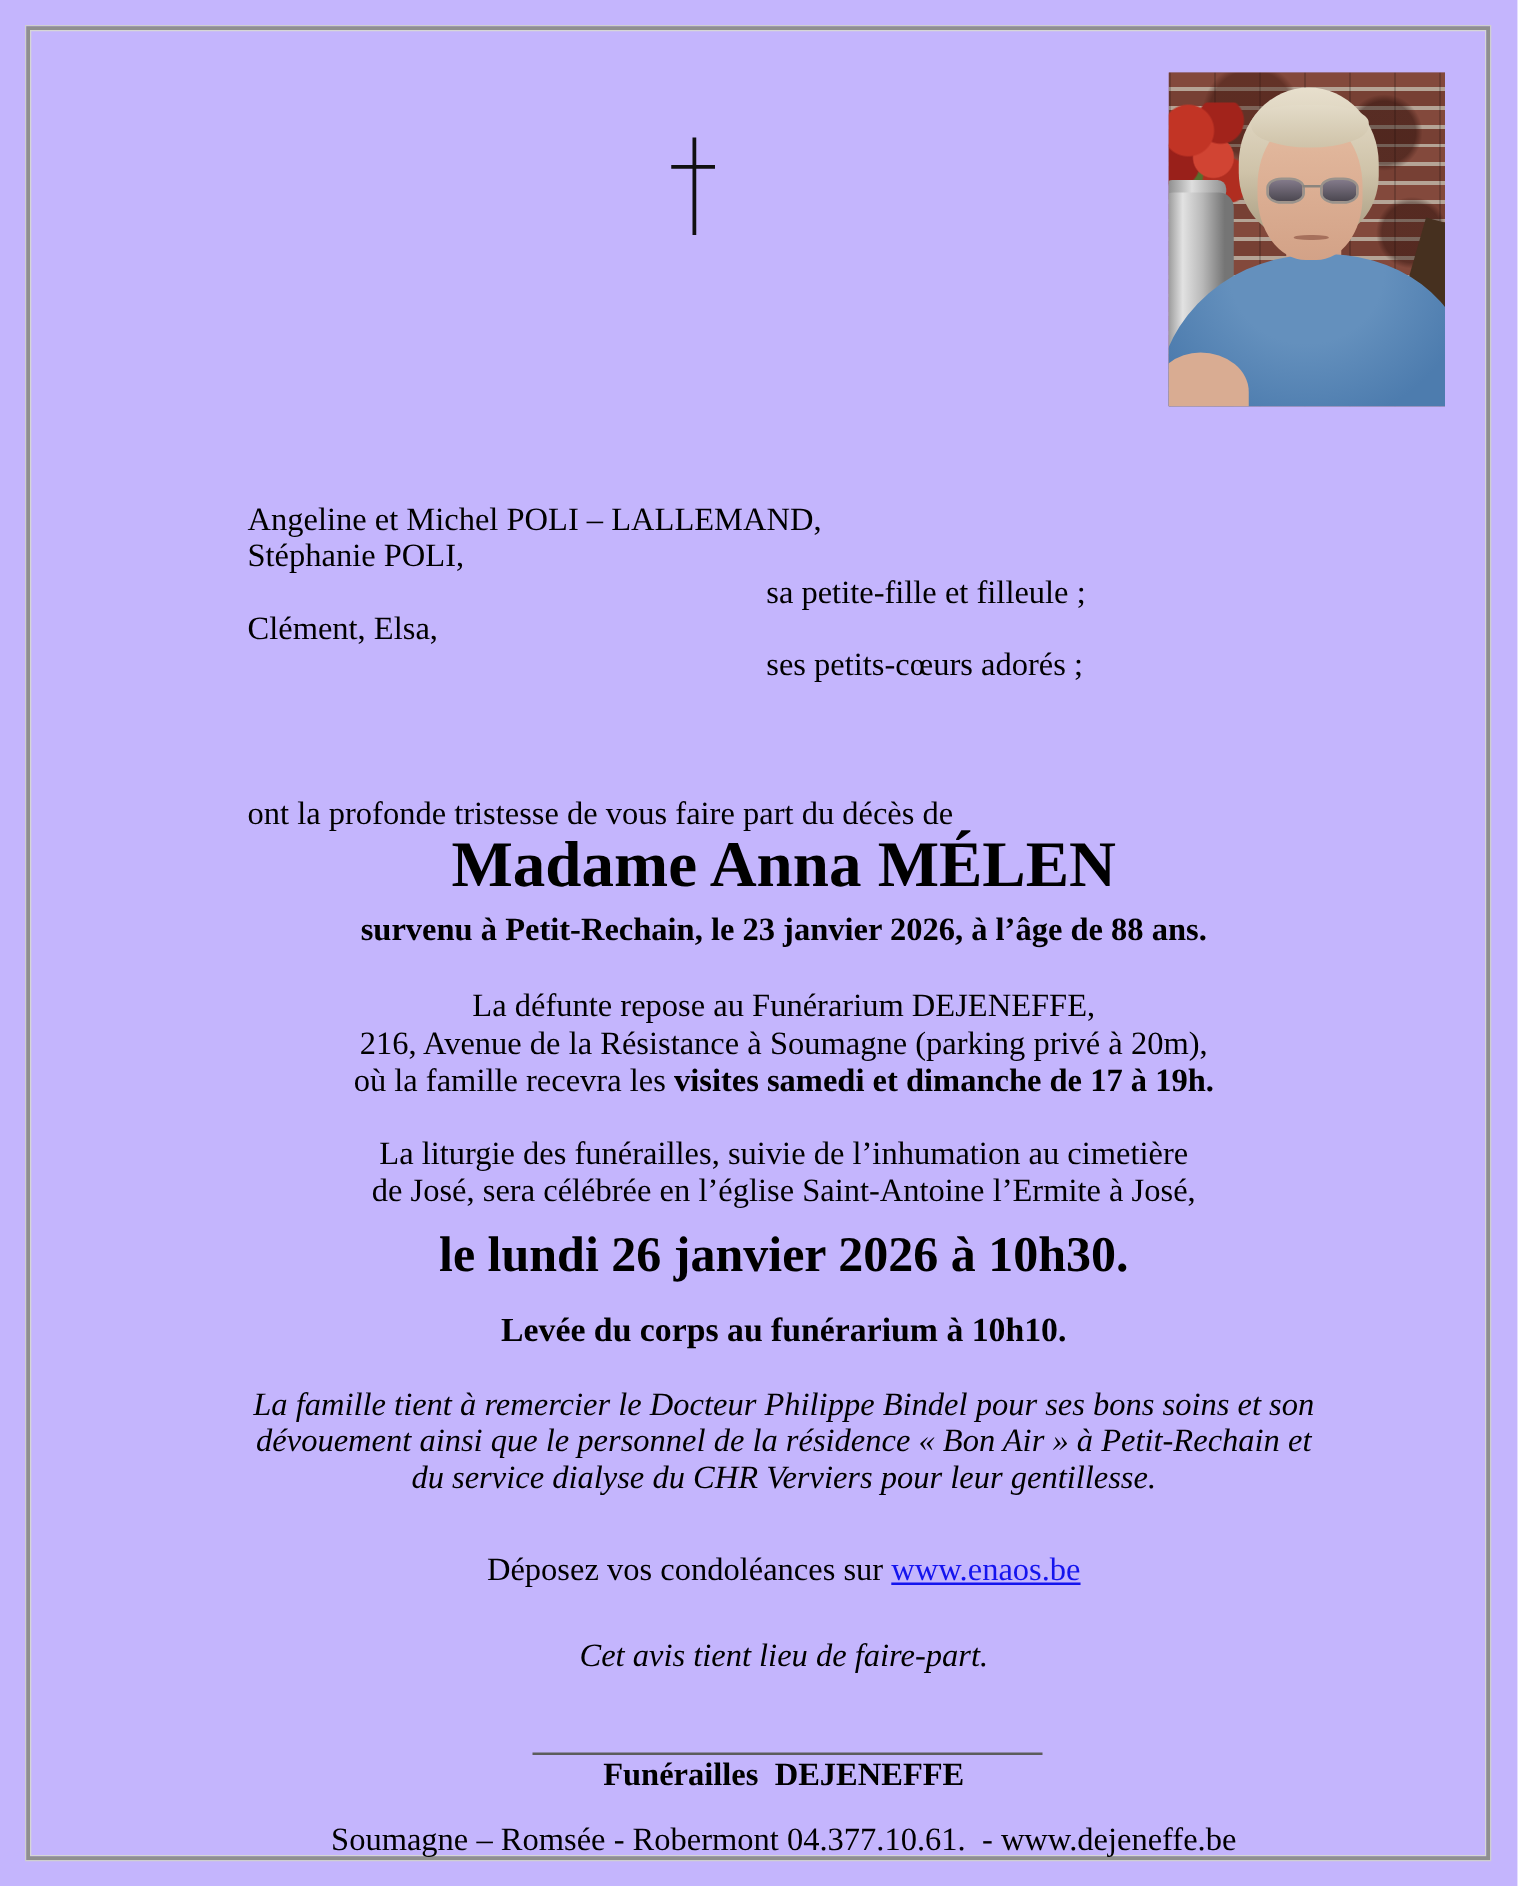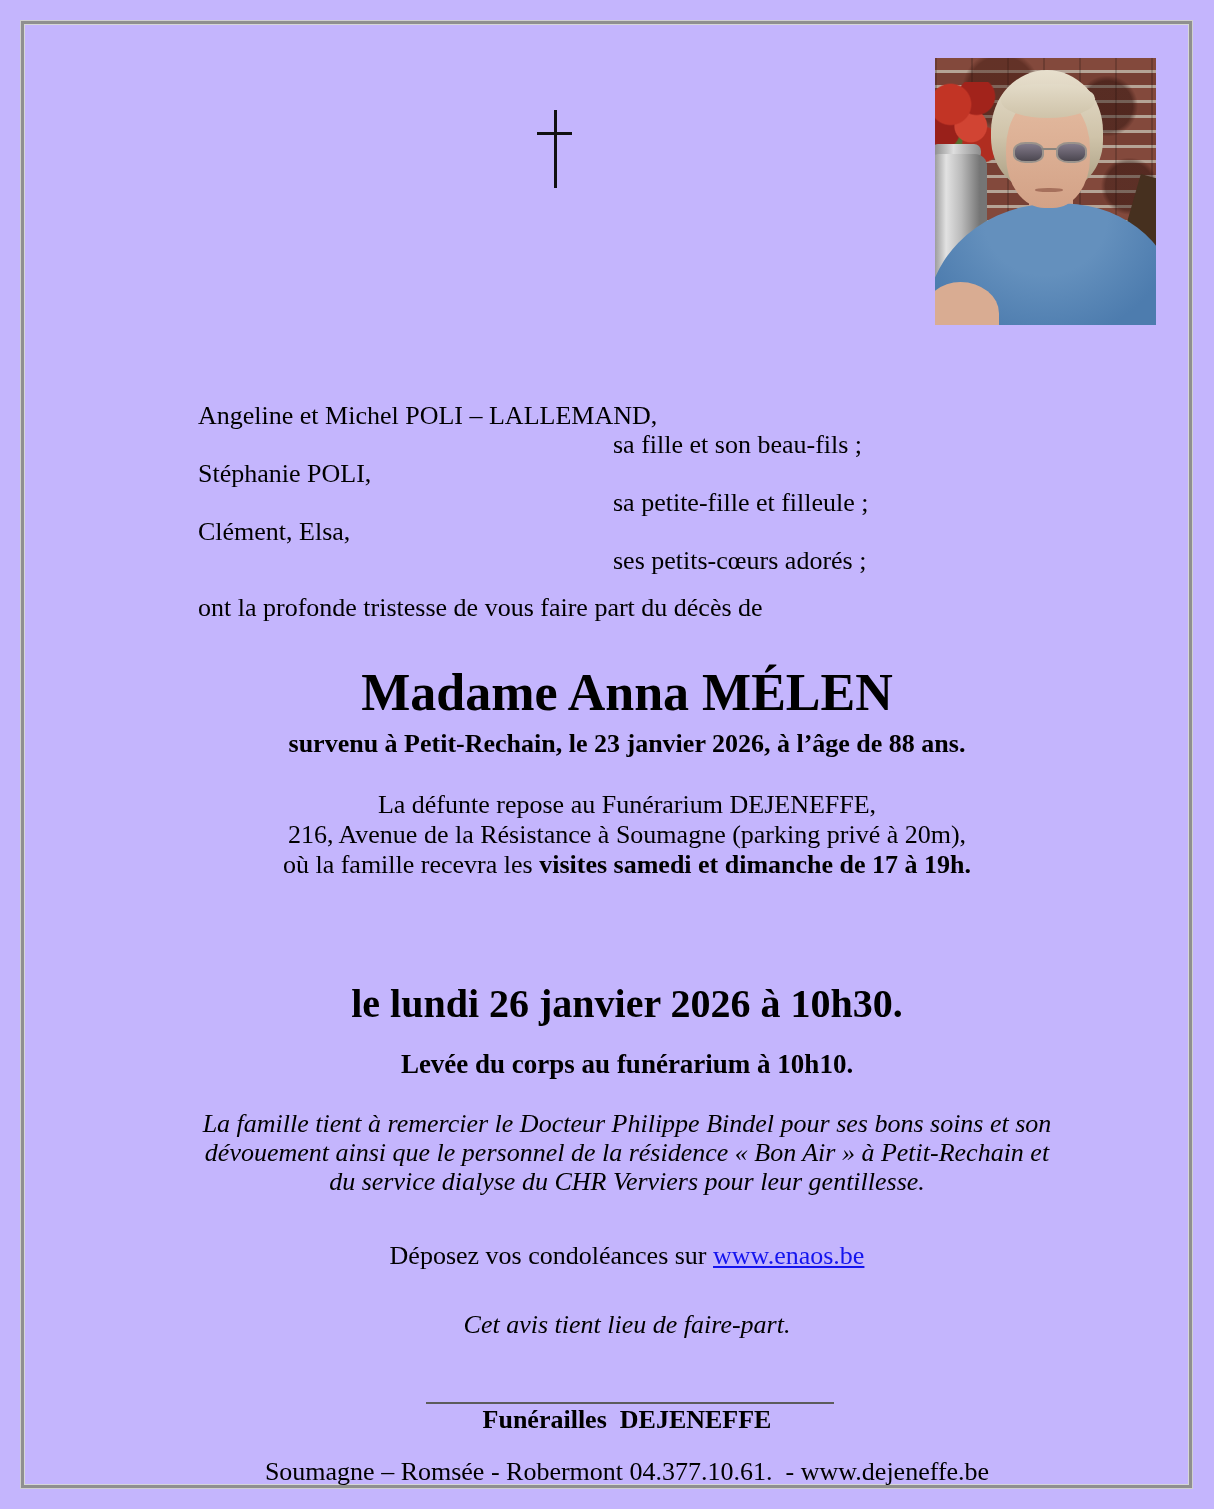--- a/index.html
+++ b/index.html
@@ -95,21 +95,21 @@
   .photo .glasses .lens.left { left:0; }
   .photo .glasses .lens.right { right:0; }
   .photo .glasses .bridge { position:absolute; left:29px; top:6px; width:16px; height:2px; background:#8b857e; }
   .photo .mouth { position:absolute; left:100px; top:130px; width:28px; height:4px; background:#a6705c; border-radius:45%; }
   .photo .arm { position:absolute; left:-10px; top:224px; width:74px; height:60px; background:#d9ac92; border-radius:55% 60% 0 0; }
   
   .tblock { position:absolute; left:198px; width:858px; font-size:26px; line-height:30px; }
   .center { text-align:center; }
   .fam-line { line-height:29px; }
   .fam-relation { padding-left:415px; }
-  .announce { top:593px; }
+  .announce { top:636px; }
   .title { top:670px; font-size:52px; line-height:46px; font-weight:bold; }
   .survenu { top:729px; font-weight:bold; }
   .repose { top:790px; }
   .liturgy { top:908px; }
   .lundi { top:984px; font-size:40px; line-height:40px; font-weight:bold; }
   .levee { top:1049px; font-size:27px; font-weight:bold; }
   .thanks { top:1109px; font-style:italic; line-height:29px; }
   .deposez { top:1225px;margin-top:16px; }
   .cetavis { top:1310px; font-style:italic; }
   .divider { position:absolute; left:426px; top:1402px; width:408px; height:0; border-top:2px solid #5c5c5c; }
@@ -147,39 +147,42 @@
       <div class="lens left"></div>
       <div class="bridge"></div>
       <div class="lens right"></div>
     </div>
     <div class="mouth"></div>
     <div class="arm"></div>
   </div>
 
   <div class="tblock" style="top:401px;">
     <div class="fam-line">Angeline et Michel POLI – LALLEMAND,</div>
-    <div class="fam-line fam-relation">sa fille et son beau-fils ;</div>
     <div class="fam-line">Stéphanie POLI,</div>
     <div class="fam-line fam-relation">sa petite-fille et filleule ;</div>
     <div class="fam-line">Clément, Elsa,</div>
     <div class="fam-line fam-relation">ses petits-cœurs adorés ;</div>
   </div>
 
   <div class="tblock announce">ont la profonde tristesse de vous faire part du décès de</div>
 
   <div class="tblock center title">Madame Anna MÉLEN</div>
 
   <div class="tblock center survenu">survenu à Petit-Rechain, le 23 janvier 2026, à l’âge de 88 ans.</div>
 
   <div class="tblock center repose">
     <div>La défunte repose au Funérarium DEJENEFFE,</div>
     <div>216, Avenue de la Résistance à Soumagne (parking privé à 20m),</div>
     <div><span class="pre">où la famille recevra les </span><b class="strong">visites samedi et dimanche de 17 à 19h.</b></div>
   </div>
 
+  <div class="tblock center liturgy">
+    <div>La liturgie des funérailles, suivie de l’inhumation au cimetière</div>
+    <div>de José, sera célébrée en l’église Saint-Antoine l’Ermite à José,</div>
+  </div>
 
   <div class="tblock center lundi">le lundi 26 janvier 2026 à 10h30.</div>
 
   <div class="tblock center levee">Levée du corps au funérarium à 10h10.</div>
 
   <div class="tblock center thanks">
     <div>La famille tient à remercier le Docteur Philippe Bindel pour ses bons soins et son</div>
     <div>dévouement ainsi que le personnel de la résidence « Bon Air » à Petit-Rechain et</div>
     <div>du service dialyse du CHR Verviers pour leur gentillesse.</div>
   </div>

